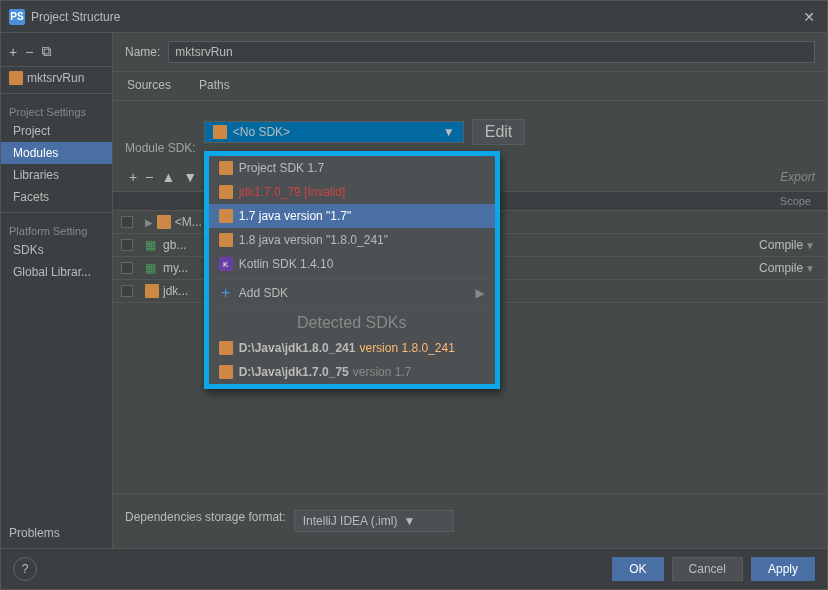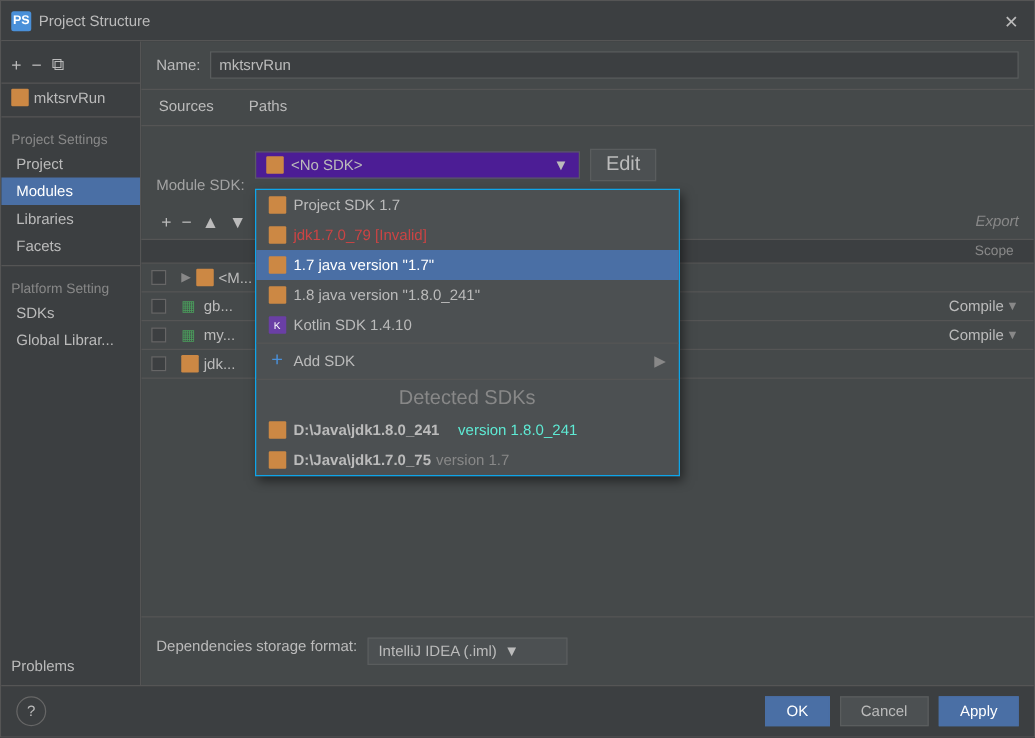--- a/index.html
+++ b/index.html
@@ -192,21 +192,21 @@
       margin-top: 32px;
     }
 
     .sdk-dropdown {
       position: relative;
       display: inline-block;
     }
     .sdk-dropdown-btn {
       display: flex;
       align-items: center;
-      background: #4c1d95;
+      background: #0369a1;
       border: 1px solid #5a5d5e;
       color: #bbb;
       padding: 3px 8px;
       width: 260px;
       cursor: pointer;
       font-size: 12px;
     }
     .sdk-dropdown-icon {
       width: 14px; height: 14px;
       background: #cc8844;
@@ -228,23 +228,23 @@
       padding: 3px 12px;
       cursor: pointer;
       font-size: 16px;
     }
 
     
     .sdk-popup {
       position: absolute;
       top: 30px;
       left: 0;
-      width: 340px;
+      width: 296px;
       background: #4c5052;
-      border: 1px solid #0ea5e9;
+      border: 5px solid #0ea5e9;
       z-index: 100;
       box-shadow: 2px 4px 8px rgba(0,0,0,0.5);
     }
     .popup-item {
       display: flex;
       align-items: center;
       padding: 5px 10px;
       cursor: pointer;
       color: #bbb;
       font-size: 12px;
@@ -558,21 +558,21 @@
                 <span>Add SDK</span>
                 <span class="popup-item-arrow">▶</span>
               </div>
               <div class="popup-divider"></div>
               <div class="popup-section-label">Detected SDKs</div>
               <div class="popup-item">
                 <div class="popup-item-icon">
                     <div class="icon-java"></div>
                   </div>
                 <span style="font-weight:bold;">D:\Java\jdk1.8.0_241</span>
-                <span style="margin-left:15px; color:#5eead4;">version 1.8.0_241</span>
+                <span style="margin-left:4px; color:#fdba74;">version 1.8.0_241</span>
               </div>
               <div class="popup-item">
                 <div class="popup-item-icon">
                     <div class="icon-java"></div>
                   </div>
                 <span style="font-weight:bold;">D:\Java\jdk1.7.0_75</span>
                 <span style="margin-left:4px; color:#888;">version 1.7</span>
               </div>
             </div>
           </div>

